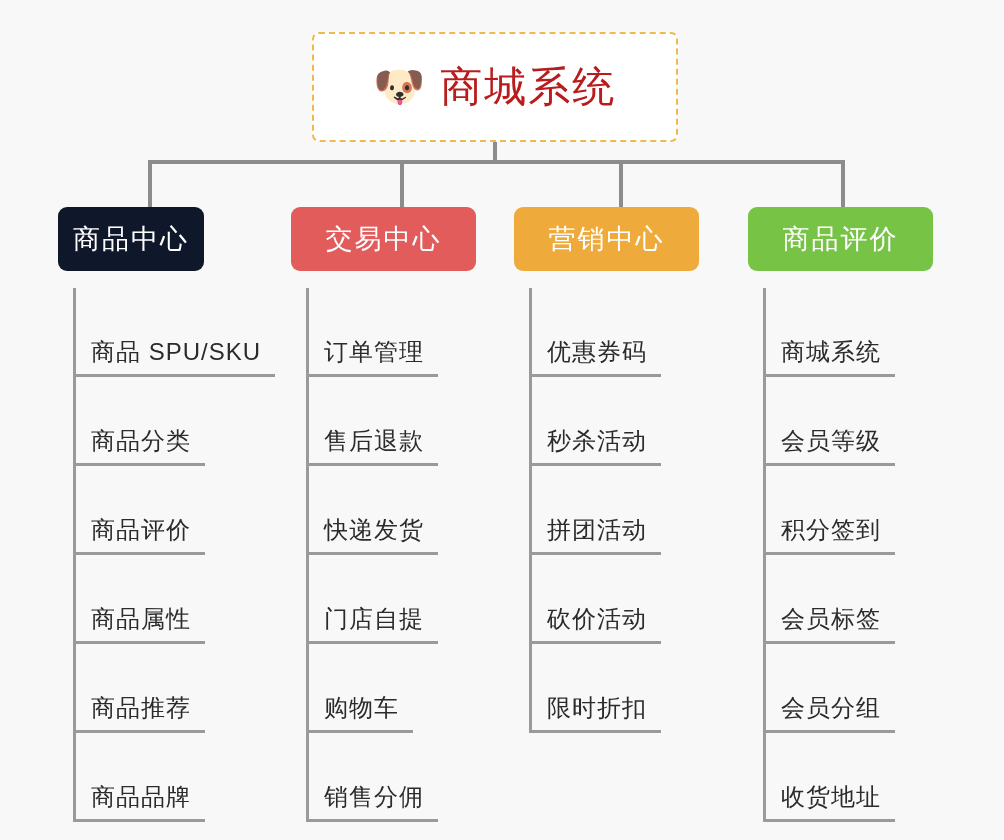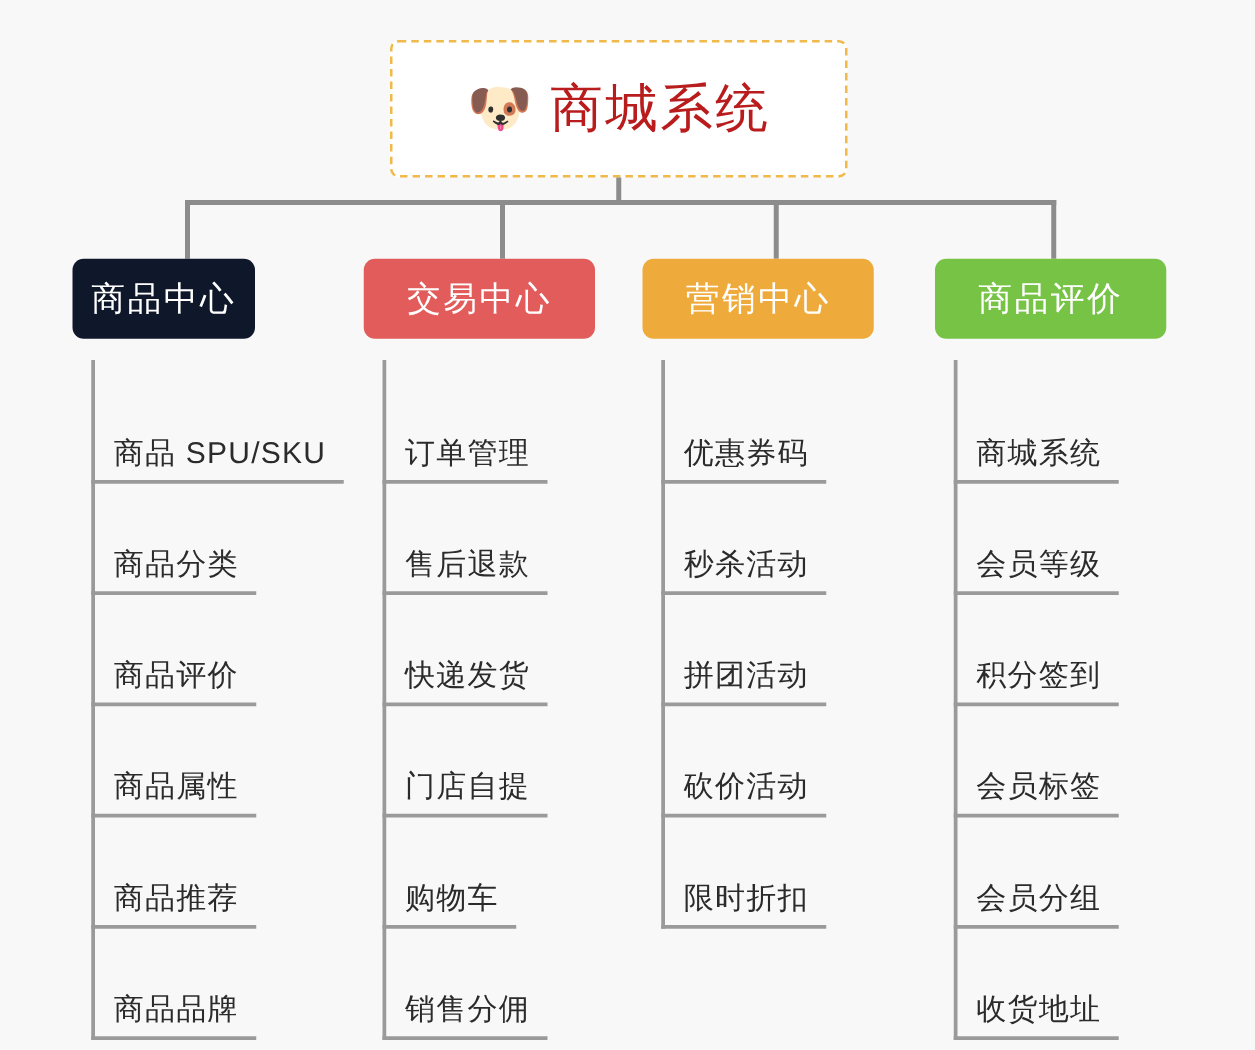--- a/index.html
+++ b/index.html
@@ -68,21 +68,21 @@
     align-items: center;
     justify-content: center;
     color: #ffffff;
     font-size: 27px;
     letter-spacing: 2px;
     box-sizing: border-box;
   }
   .leaf-area {
     position: relative;
     margin-top: 0;
-    padding-top: 27px;
+    padding-top: 17px;
     padding-left: 15px;
   }
   .leaf-trunk {
     position: absolute;
     left: 15px;
     top: 17px;
     bottom: 0px;
     width: 3px;
     background: #9a9a9a;
   }

